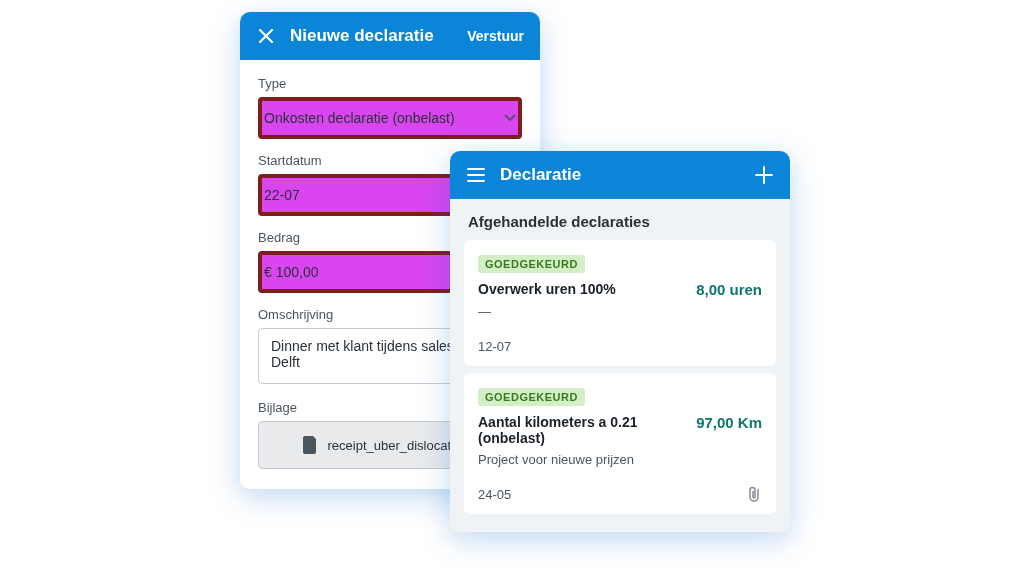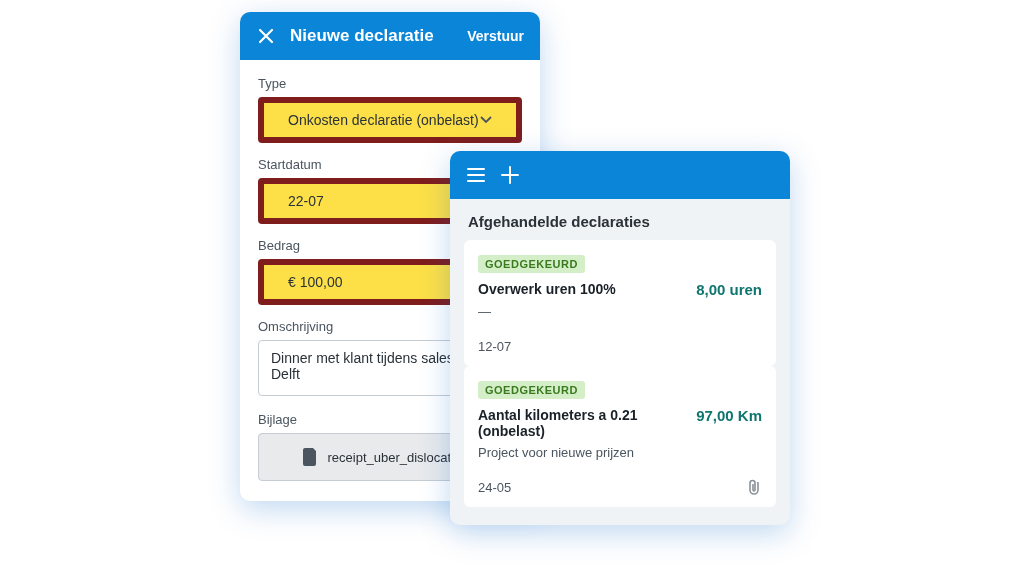--- a/index.html
+++ b/index.html
@@ -34,26 +34,26 @@
       gap: 14px;
     }
     .header-title { font-weight: 600; font-size: 17px; flex: 1; }
     .header-action { font-weight: 600; font-size: 14px; }
     .icon-button { display: inline-flex; align-items: center; justify-content: center; width: 20px; height: 20px; cursor: pointer; }
     
     .form-body { padding: 16px 18px 20px; }
     .field { margin-bottom: 14px; }
     .label { font-size: 13px; color: #4a5560; margin-bottom: 6px; display: block; }
     .input-box {
-      border: 6px solid #7f1d1d;
+      border: 4px solid #7f1d1d;
       border-radius: 4px;
-      padding: 9px 24px;
+      padding: 9px 2px;
       font-size: 14px;
       color: #2a3138;
-      background: #fde047;
+      background: #d946ef;
       display: flex;
       align-items: center;
       justify-content: space-between;
     }
     .textarea-box {
       border: 1px solid #c5ccd3;
       border-radius: 4px;
       padding: 9px 12px;
       font-size: 14px;
       color: #2a3138;
@@ -67,21 +67,21 @@
       font-size: 13px;
       color: #2a3138;
       background: #e8eaec;
       display: flex;
       align-items: center;
       gap: 10px;
       justify-content: center;
     }
     
     .section-title { padding: 14px 18px 10px; font-size: 15px; font-weight: 600; color: #2a3138; }
-    .list-body { padding: 0 14px 18px; display: flex; flex-direction: column; gap: 0; }
+    .list-body { padding: 0 14px 18px; display: flex; flex-direction: column; gap: 7px; }
     .item {
       background: #fff;
       border-radius: 6px;
       padding: 14px 14px 12px;
       position: relative;
     }
     .badge {
       display: inline-block;
       background: #d4efc7;
       color: #3a7a1f;
@@ -158,20 +158,21 @@
   </div>
 </div>
 
 <div class="card-list">
   <div class="header">
     <span class="icon-button">
       <svg width="18" height="14" viewBox="0 0 18 14" fill="none" stroke="#fff" stroke-width="2" stroke-linecap="round">
           <path d="M1 1 H17 M1 7 H17 M1 13 H17"></path>
         </svg>
     </span>
+    <span class="header-title">Declaratie</span>
     <span class="icon-button">
       <svg width="18" height="18" viewBox="0 0 18 18" fill="none" stroke="#fff" stroke-width="2" stroke-linecap="round">
           <path d="M9 1 V17 M1 9 H17"></path>
         </svg>
     </span>
   </div>
   <div class="section-title">Afgehandelde declaraties</div>
   <div class="list-body">
     <div class="item">
       <span class="badge">GOEDGEKEURD</span>

